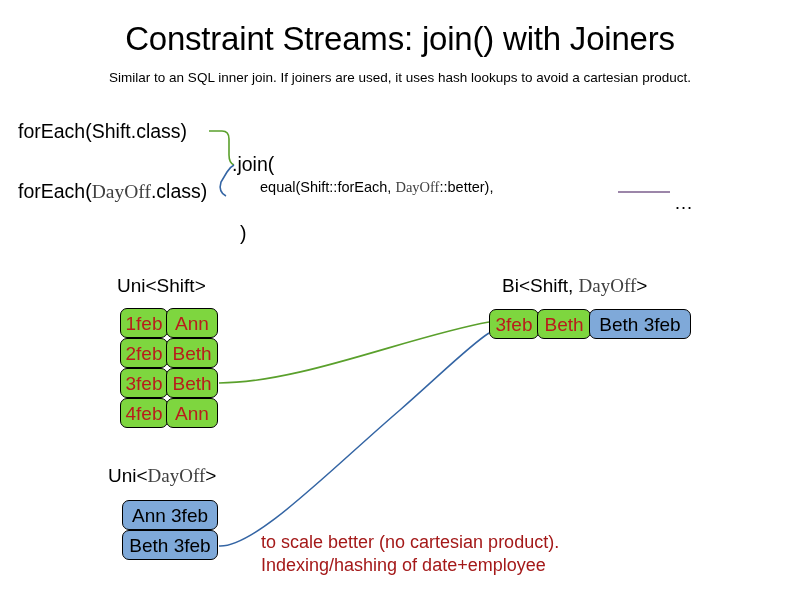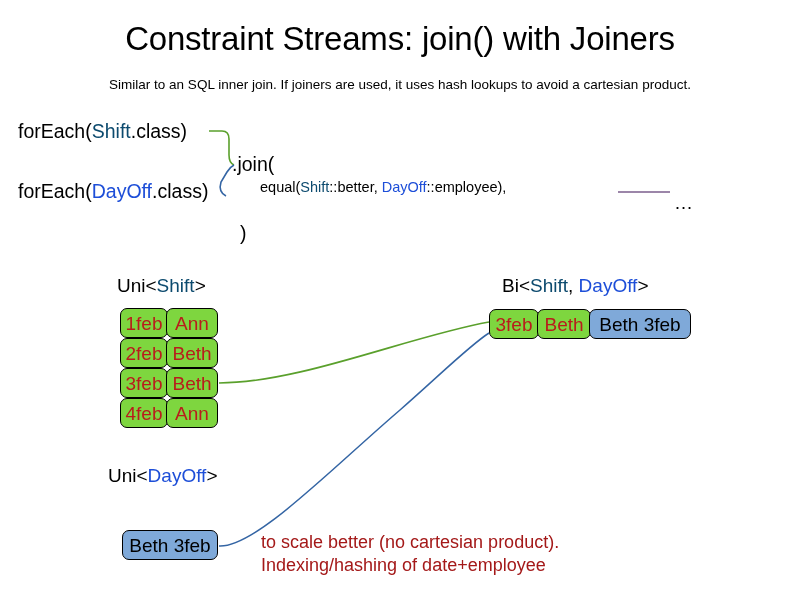--- a/index.html
+++ b/index.html
@@ -35,21 +35,20 @@
     color: #000;
     white-space: nowrap;
   }
   #subtitle {
     left: 0; top: 70px;
     width: 800px;
     text-align: center;
     font-size: 13.5px;
     color: #000;
     white-space: nowrap;
-    margin-top: 7px;
   }
 
   
   .code-line {
     font-size: 19.5px;
     color: #000;
     white-space: nowrap;
     line-height: 1;
   }
   #foreach-shift  { left: 18px; top: 122px; }
@@ -64,22 +63,22 @@
   }
   #eq1 { left: 260px; top: 180px; }
   #eq2 { left: 260px; top: 201px; }
   #ellipsis {
     left: 674px; top: 192px;
     font-size: 19px;
     color: #000;
     letter-spacing: 1px;
   }
 
-  .t-shift  { color: #0c4a6e; }
-  .t-dayoff { color: #1d4ed8; }
+  .t-shift  { color: #000000; }
+  .t-dayoff { color: #404040; font-family: Liberation Serif, serif; }
 
   
   .caption {
     font-size: 19px;
     color: #000;
     white-space: nowrap;
     line-height: 1;
   }
   #cap-uni-shift  { left: 117px; top: 276px; }
   #cap-bi         { left: 502px; top: 276px; }
@@ -165,21 +164,21 @@
     <span>forEach(</span><span class="t-shift">Shift</span><span>.class)</span>
   </div>
 
   <div class="abs code-line" id="foreach-dayoff">
     <span>forEach(</span><span class="t-dayoff">DayOff</span><span>.class)</span>
   </div>
 
   <div class="abs code-line" id="join-open">.join(</div>
 
   <div class="abs eq-line" id="eq1">
-    <span>equal(</span><span class="t-shift">Shift</span><span>::better, </span><span class="t-dayoff">DayOff</span><span>::employee),</span>
+    <span>equal(</span><span class="t-shift">Shift</span><span>::forEach, </span><span class="t-dayoff">DayOff</span><span>::better),</span>
   </div>
 
 
   <div class="abs code-line" id="join-close">)</div>
 
   <div class="abs" id="ellipsis">…</div>
 
   <div class="abs caption" id="cap-uni-shift">
     <span>Uni&lt;</span><span class="t-shift">Shift</span><span>&gt;</span>
   </div>
@@ -201,20 +200,21 @@
   <div class="cell green shift-date row3 txt-date">3feb</div>
   <div class="cell green shift-name row3 txt-name">Beth</div>
 
   <div class="cell green shift-date row4 txt-date">4feb</div>
   <div class="cell green shift-name row4 txt-name">Ann</div>
 
   <div class="cell green txt-date" id="bi-date">3feb</div>
   <div class="cell green txt-name" id="bi-name">Beth</div>
   <div class="cell blue txt-plain" id="bi-pair">Beth 3feb</div>
 
+  <div class="cell blue dayoff-box txt-plain" id="do-row1">Ann 3feb</div>
   <div class="cell blue dayoff-box txt-plain" id="do-row2">Beth 3feb</div>
 
   <div class="abs" id="annotation">
     <div>to scale better (no cartesian product).</div>
     <div>Indexing/hashing of date+employee</div>
   </div>
 
 </div>
 
 </body></html>

